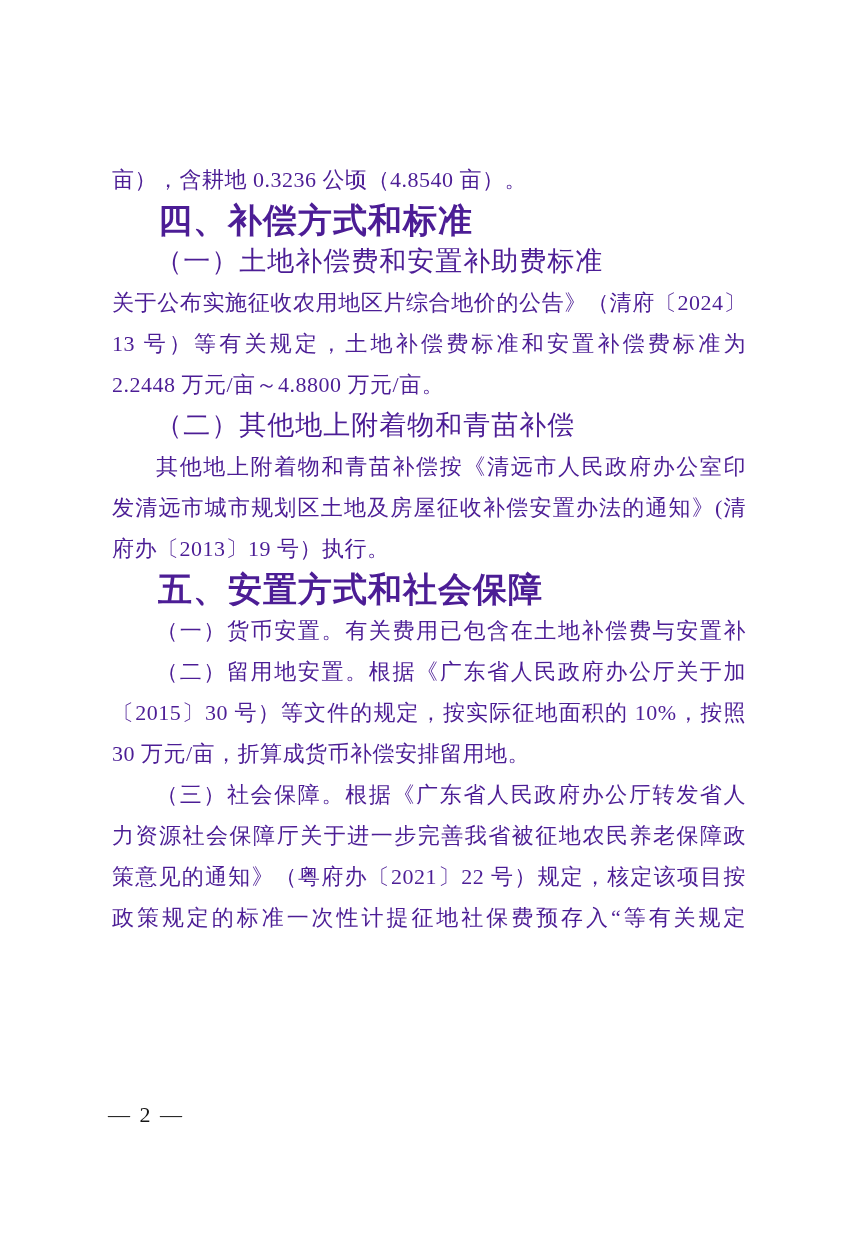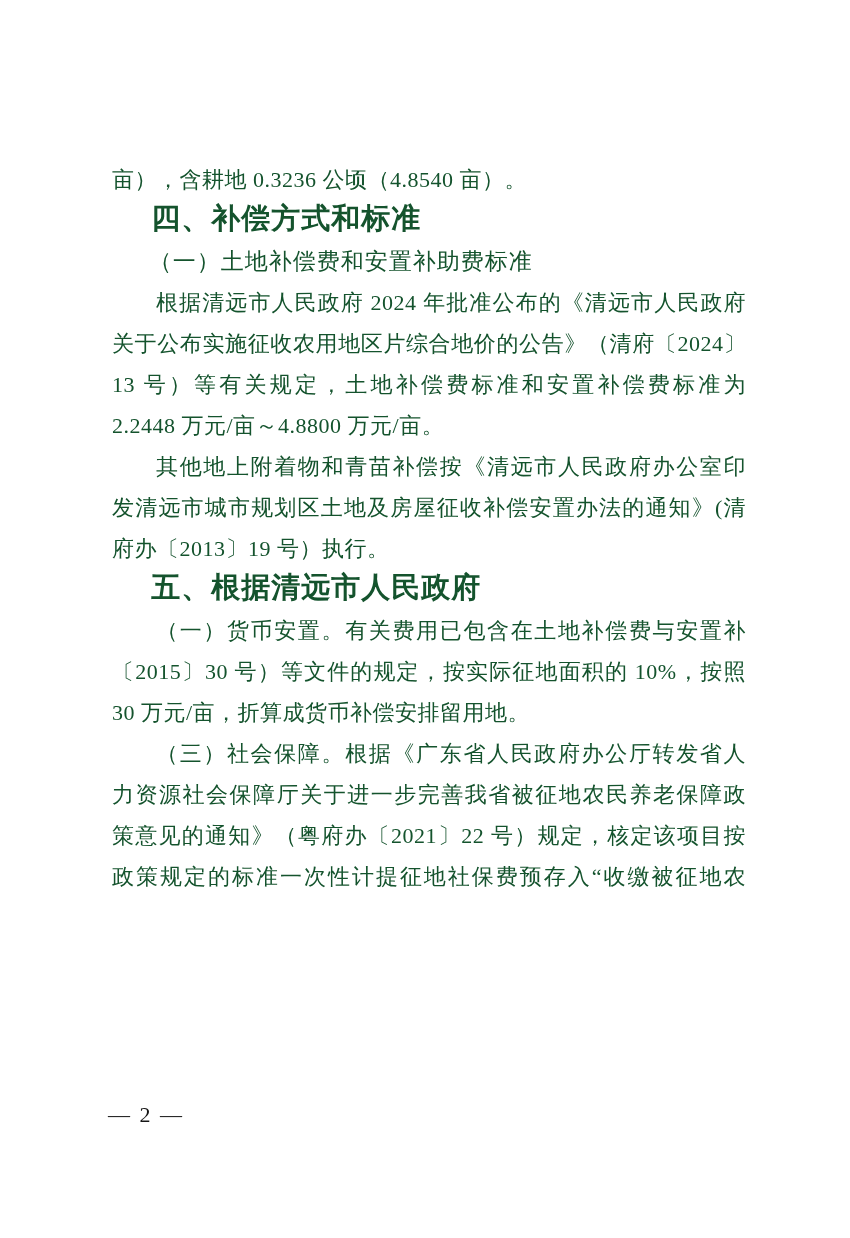--- a/index.html
+++ b/index.html
@@ -17,42 +17,42 @@
   .page {
     position: absolute;
     inset: 0;
     background: #ffffff;
   }
   .content {
     position: absolute;
     left: 112px;
     top: 159px;
     width: 634px;
-    color: #14532d;
+    color: #4c1d95;
   }
   .line {
     font-size: 22px;
     line-height: 41px;
     height: 41px;
     overflow: hidden;
     text-align: left;
     letter-spacing: 0.5px;
   }
   .line.justify {
     text-align: justify;
     text-align-last: justify;
   }
   .line.heading {
-    font-size: 29px;
+    font-size: 34px;
     font-weight: bold;
-    font-family: Liberation Mono, monospace;
+    font-family: Liberation Sans, sans-serif;
     letter-spacing: 1px;
   }
   .line.subheading {
-    font-size: 23px;
+    font-size: 27px;
     letter-spacing: 1px;
   }
   .indent-2 { text-indent: 2em; }
   .indent-heading { text-indent: 1.35em; }
   .indent-sub { text-indent: 1.6em; }
   .footer {
     position: absolute;
     left: 108px;
     top: 1100px;
     font-size: 22px;
@@ -62,30 +62,31 @@
   }
 </style>
 </head>
 <body>
 
 <div class="page">
   <div class="content">
       <div class="line body">亩），含耕地 0.3236 公顷（4.8540 亩）。</div>
       <div class="line heading indent-heading">四、补偿方式和标准</div>
       <div class="line subheading indent-sub">（一）土地补偿费和安置补助费标准</div>
-      <div class="line body justify indent-2">根据清远市人民政府 2024 年批准公布的《清远市人民政府</div>
       <div class="line body justify">关于公布实施征收农用地区片综合地价的公告》（清府〔2024〕</div>
       <div class="line body justify">13 号）等有关规定，土地补偿费标准和安置补偿费标准为</div>
       <div class="line body">2.2448 万元/亩～4.8800 万元/亩。</div>
+      <div class="line subheading indent-sub">（二）其他地上附着物和青苗补偿</div>
       <div class="line body justify indent-2">其他地上附着物和青苗补偿按《清远市人民政府办公室印</div>
       <div class="line body justify">发清远市城市规划区土地及房屋征收补偿安置办法的通知》(清</div>
       <div class="line body">府办〔2013〕19 号）执行。</div>
-      <div class="line heading indent-heading">五、根据清远市人民政府</div>
+      <div class="line heading indent-heading">五、安置方式和社会保障</div>
       <div class="line body justify indent-2">（一）货币安置。有关费用已包含在土地补偿费与安置补</div>
+      <div class="line body justify indent-2">（二）留用地安置。根据《广东省人民政府办公厅关于加</div>
       <div class="line body justify">〔2015〕30 号）等文件的规定，按实际征地面积的 10%，按照</div>
       <div class="line body">30 万元/亩，折算成货币补偿安排留用地。</div>
       <div class="line body justify indent-2">（三）社会保障。根据《广东省人民政府办公厅转发省人</div>
       <div class="line body justify">力资源社会保障厅关于进一步完善我省被征地农民养老保障政</div>
       <div class="line body justify">策意见的通知》（粤府办〔2021〕22 号）规定，核定该项目按</div>
-      <div class="line body justify">政策规定的标准一次性计提征地社保费预存入“收缴被征地农</div>
+      <div class="line body justify">政策规定的标准一次性计提征地社保费预存入“等有关规定</div>
     </div>
   <div class="footer">— 2 —</div>
 </div>
 
 </body></html>

